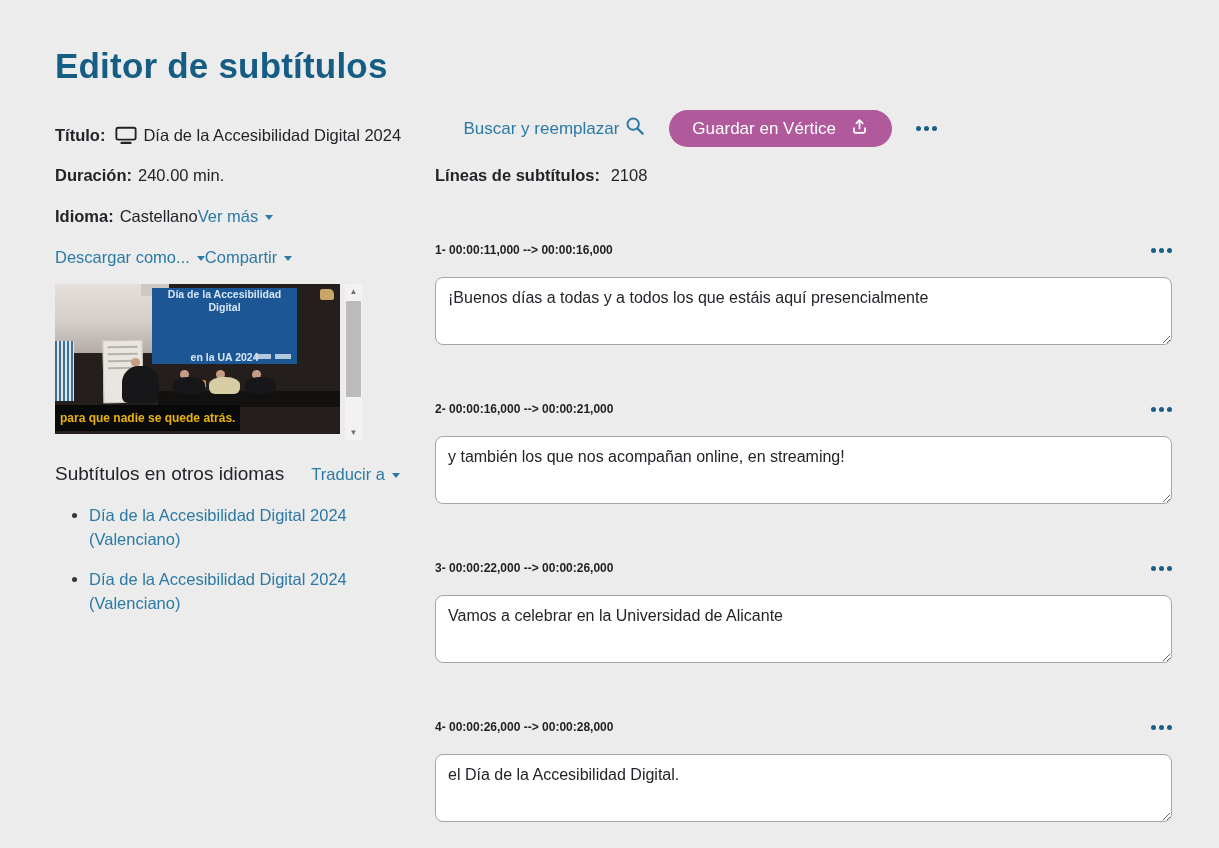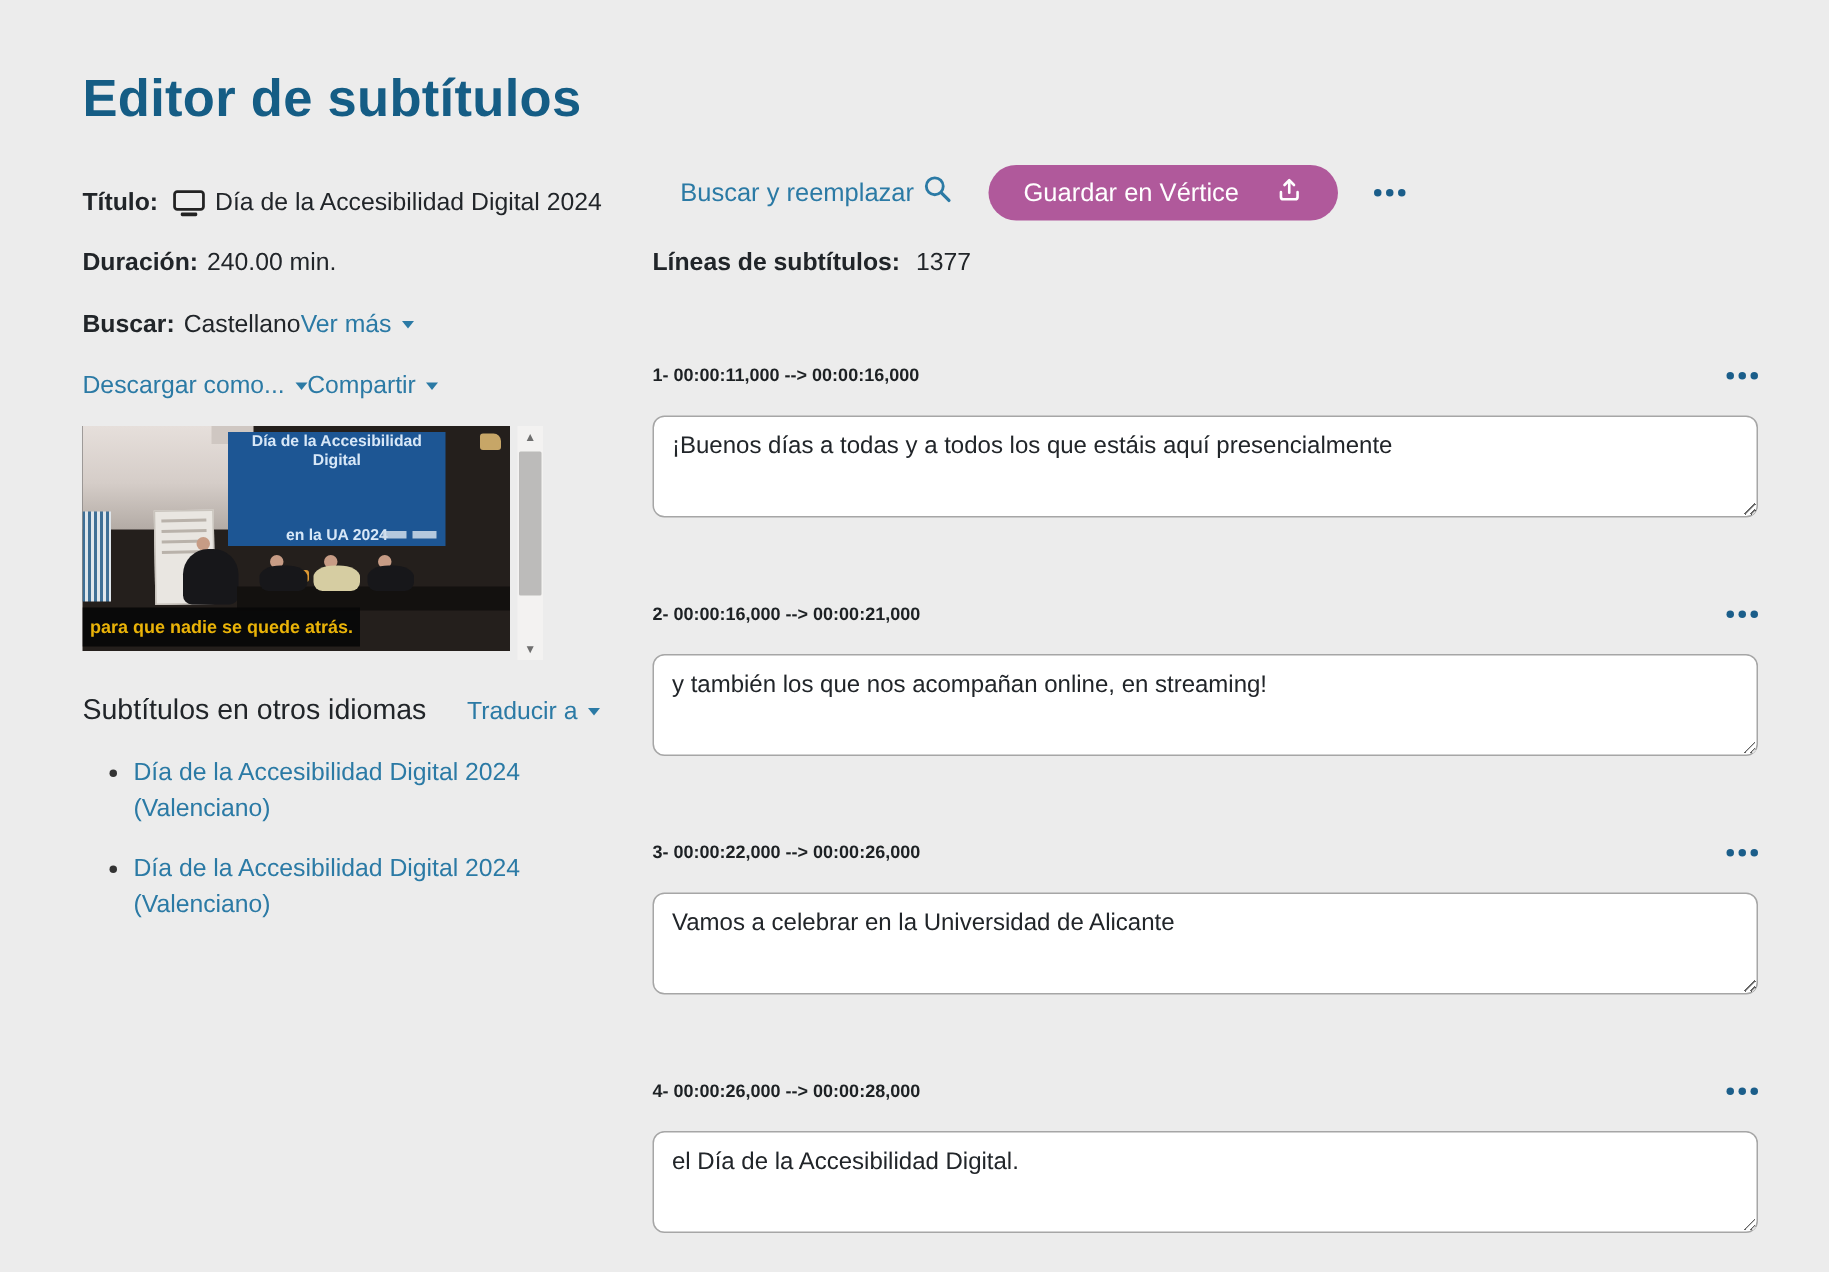--- a/index.html
+++ b/index.html
@@ -27,21 +27,21 @@
   .title-row b { font-weight:700; margin-right:4px; }
   .monitor-icon svg { display:block; }
 
   .header-controls {
     position:absolute; top:110px; right:49px;
     display:flex; align-items:center; gap:24px;
   }
   .link { color:#2b7aa5; text-decoration:none; cursor:pointer; }
   .search-link { display:flex; align-items:center; gap:6px; font-size:17px; }
   .btn-save {
-    display:flex; align-items:center; gap:24px;
+    display:flex; align-items:center; gap:14px;
     background:#b0599b; color:#fff; border:none; cursor:pointer;
     height:37px; padding:0 23px; border-radius:19px; font-size:17px;
     font-family:"Liberation Sans", sans-serif;
   }
   .dots { display:inline-flex; gap:3px; align-items:center; cursor:pointer; }
   .dots i { width:5px; height:5px; border-radius:50%; background:#1b5e8a; }
 
   
   .left-col { position:absolute; left:55px; top:166px; width:350px; font-size:16.5px; }
   .meta-row { line-height:19px; margin-bottom:22px; display:flex; align-items:center; }
@@ -172,21 +172,21 @@
   </div>
 
   <div class="left-col">
 
     <div class="meta-row">
       <b>Duración:</b>
       <span>240.00 min.</span>
     </div>
 
     <div class="meta-row">
-      <b>Buscar:</b>
+      <b>Idioma:</b>
       <span>Castellano</span>
       <a class="link gap-lg">
         <span>Ver más</span><span class="caret"></span>
       </a>
     </div>
 
     <div class="meta-row" style="margin-bottom:17px;">
       <a class="link">
         <span>Descargar como...</span><span class="caret"></span>
       </a>
@@ -251,21 +251,21 @@
       <li>
         <a>Día de la Accesibilidad Digital 2024 (Valenciano)</a>
       </li>
     </ul>
   </div>
 
   <div class="right-col">
 
     <div class="count-row">
       <b>Líneas de subtítulos:</b>
-      <span>1377</span>
+      <span>2108</span>
     </div>
 
     <div class="entry">
       <div class="entry-head">
         <span class="ts">1- 00:00:11,000 --&gt; 00:00:16,000</span>
         <span class="dots">
             <i></i>
             <i></i>
             <i></i>
           </span>

